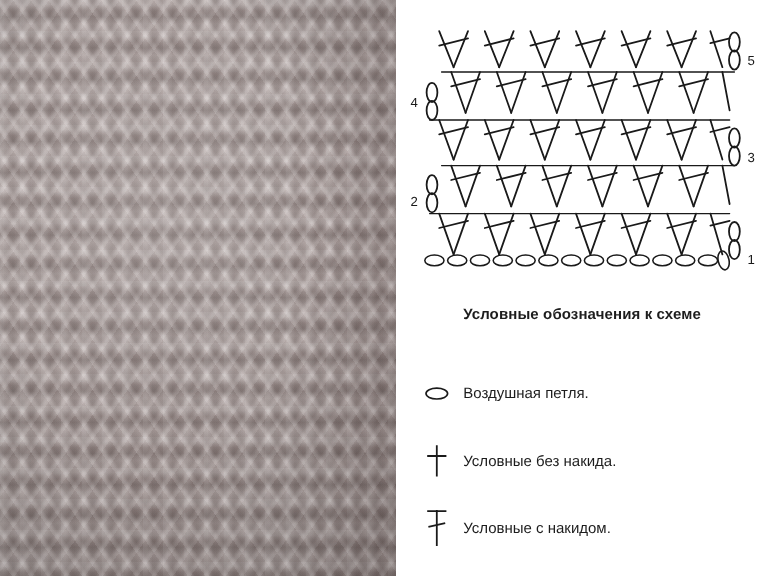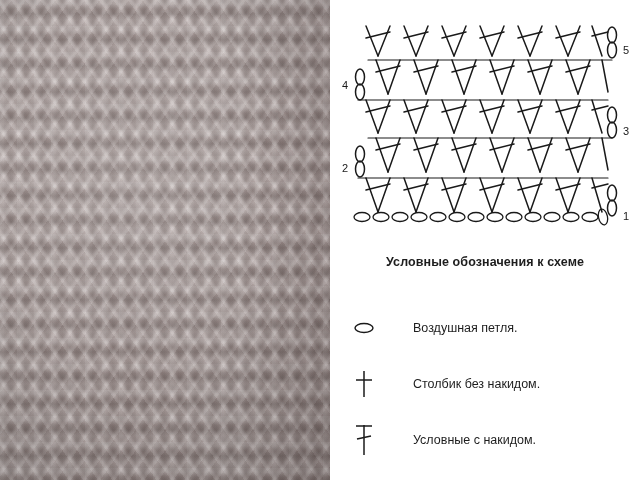--- a/index.html
+++ b/index.html
@@ -131,21 +131,20 @@
   .legend {
     position: absolute;
     left: 12px;
     top: 300px;
     width: 292px;
   }
   .legend-row {
     display: flex;
     align-items: center;
     height: 56px;
-    gap: 27px;
   }
   .legend-sym {
     width: 44px;
     min-width: 44px;
     display: flex;
     align-items: center;
     justify-content: center;
   }
   .legend-text {
     font-size: 12.5px;
@@ -357,21 +356,21 @@
         <span class="legend-text">Воздушная петля.</span>
       </div>
 
       <div class="legend-row">
         <span class="legend-sym">
           <svg width="30" height="32" viewBox="0 0 30 32">
             <line x1="15" y1="3" x2="15" y2="29" stroke="#1a1a1a" stroke-width="1.5"></line>
             <line x1="7" y1="12" x2="23" y2="12" stroke="#1a1a1a" stroke-width="1.5"></line>
           </svg>
         </span>
-        <span class="legend-text">Столбик без накидом.</span>
+        <span class="legend-text">Условные без накида.</span>
       </div>
 
       <div class="legend-row">
         <span class="legend-sym">
           <svg width="30" height="36" viewBox="0 0 30 36">
             <line x1="15" y1="3" x2="15" y2="33" stroke="#1a1a1a" stroke-width="1.5"></line>
             <line x1="7" y1="4" x2="23" y2="4" stroke="#1a1a1a" stroke-width="1.5"></line>
             <line x1="8" y1="17" x2="22" y2="14" stroke="#1a1a1a" stroke-width="1.5"></line>
           </svg>
         </span>

